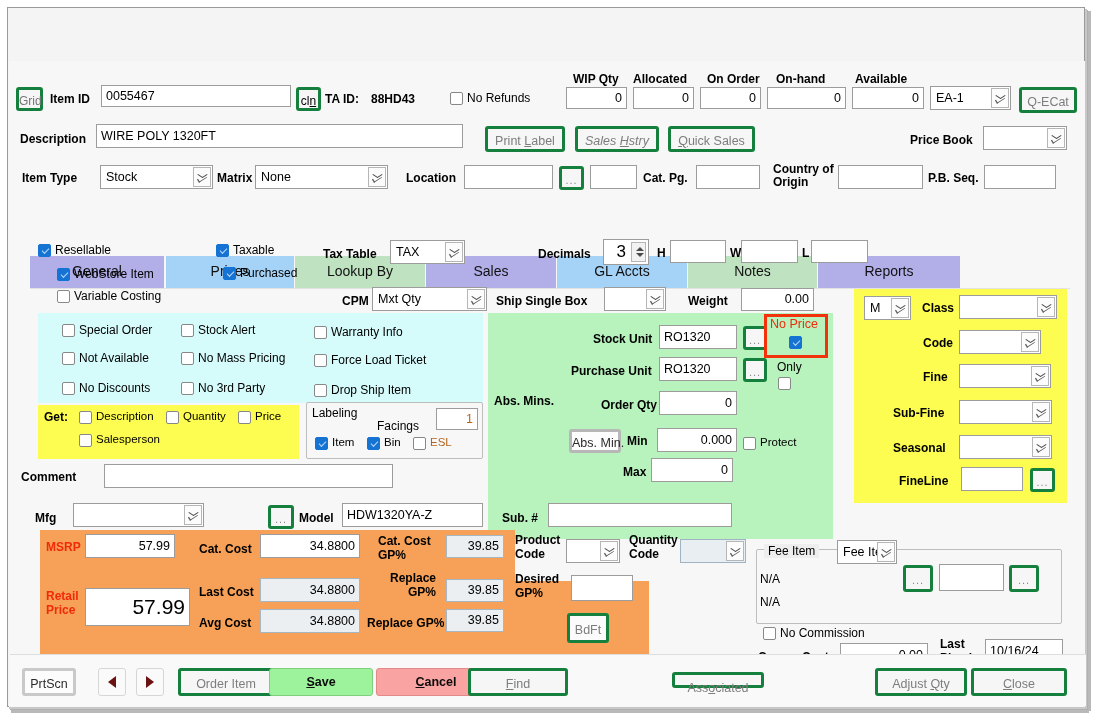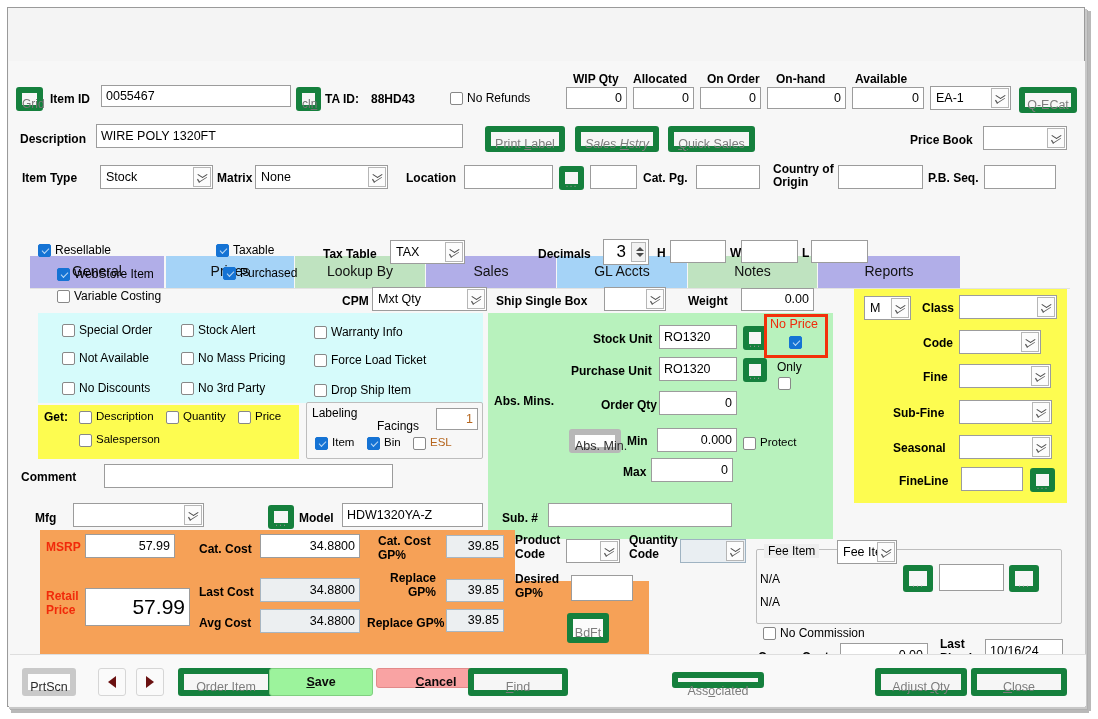--- a/index.html
+++ b/index.html
@@ -112,21 +112,21 @@
   }
   .chev:before, .chev:after {
     content: ""; position: absolute; top: 0; width: 6px; height: 1px;
     background: #4a4a4a;
   }
   .chev:before { left: 0; transform: rotate(33deg); transform-origin: left top; }
   .chev:after  { right: 0; transform: rotate(-33deg); transform-origin: right top; }
   .btn {
     position: absolute;
     background: #f6f6f6;
-    border: 6px solid #15803d;
+    border: 3px solid #15803d;
     border-radius: 3px;
     font-size: 12.5px;
     color: #7d7d7d;
     text-align: center;
     height: 26px;
     line-height: 24px;
     white-space: nowrap;
   }
   .btn.dark { color: #2b2b2b; }
   .btn.dots { color: #8a8a8a; font-size: 11px; letter-spacing: 1px; }
@@ -211,21 +211,21 @@
   <div class="shadow-b"></div>
 
   <div class="win-outer">
 
 
     <div class="client">
 
       <div class="btn dark" style="left:7px; top:26px; width:27px; height:24px; line-height:22px; font-size:12px; color:#767676;">Grid</div>
       <div class="lbl b" style="left:41px; top:31px;">Item ID</div>
       <input class="tb" style="left: 92px; top: 24px; width: 190px;" value="0055467">
-      <div class="btn dark" style="left:287px; top:26px; width:25px; height:24px; line-height:22px; font-size:12px; color:#737373;">cl<u>n</u></div>
+      <div class="btn dark" style="left:287px; top:26px; width:25px; height:24px; line-height:22px; font-size:12px; color:#000000;">cl<u>n</u></div>
       <div class="lbl b" style="left:316px; top:31px;">TA ID:</div>
       <div class="lbl b" style="left:362px; top:31px;">88HD43</div>
       <div class="cb" style="left:441px; top:30px;">
         <div class="box"></div>
         <div class="tx">No Refunds</div>
       </div>
 
       <div class="lbl b" style="left:564px; top:11px;">WIP Qty</div>
       <div class="tb right" style="left:557px; top:26px; width:61px;">0</div>
       <div class="lbl b" style="left:624px; top:11px;">Allocated</div>
@@ -596,21 +596,21 @@
       <div class="bottombar">
         <div class="btn dark" style="left:12px; top:13px; width:54px; height:28px; line-height:26px; background:#fcfcfc; border-color:#c9c9c9;">PrtScn</div>
         <div class="arrowbtn" style="left:88px; top:13px; height:28px;">
           <span class="tri tri-l"></span>
         </div>
         <div class="arrowbtn" style="left:126px; top:13px; height:28px;">
           <span class="tri tri-r"></span>
         </div>
         <div class="btn" style="left:168px; top:13px; width:96px; height:28px; line-height:26px;">Order Item</div>
         <div class="btn btn-save" style="left:259px; top:13px; width:104px; height:28px; line-height:26px;"><u>S</u>ave</div>
-        <div class="btn btn-cancel" style="left:366px; top:13px; width:104px; height:20px; line-height:26px;padding-left:16px;"><u>C</u>ancel</div>
+        <div class="btn btn-cancel" style="left:366px; top:13px; width:104px; height:28px; line-height:26px;padding-left:16px;"><u>C</u>ancel</div>
         <div class="btn" style="left:458px; top:13px; width:100px; height:28px; line-height:26px;"><u>F</u>ind</div>
         <div class="btn" style="left:662px; top:17px; width:92px; height:16px; line-height:26px;">Ass<u>o</u>ciated</div>
         <div class="btn" style="left:865px; top:13px; width:92px; height:28px; line-height:26px;">Adjust <u>Q</u>ty</div>
         <div class="btn" style="left:961px; top:13px; width:96px; height:28px; line-height:26px;"><u>C</u>lose</div>
       </div>
 
     </div>
   </div>
 </div>
 

